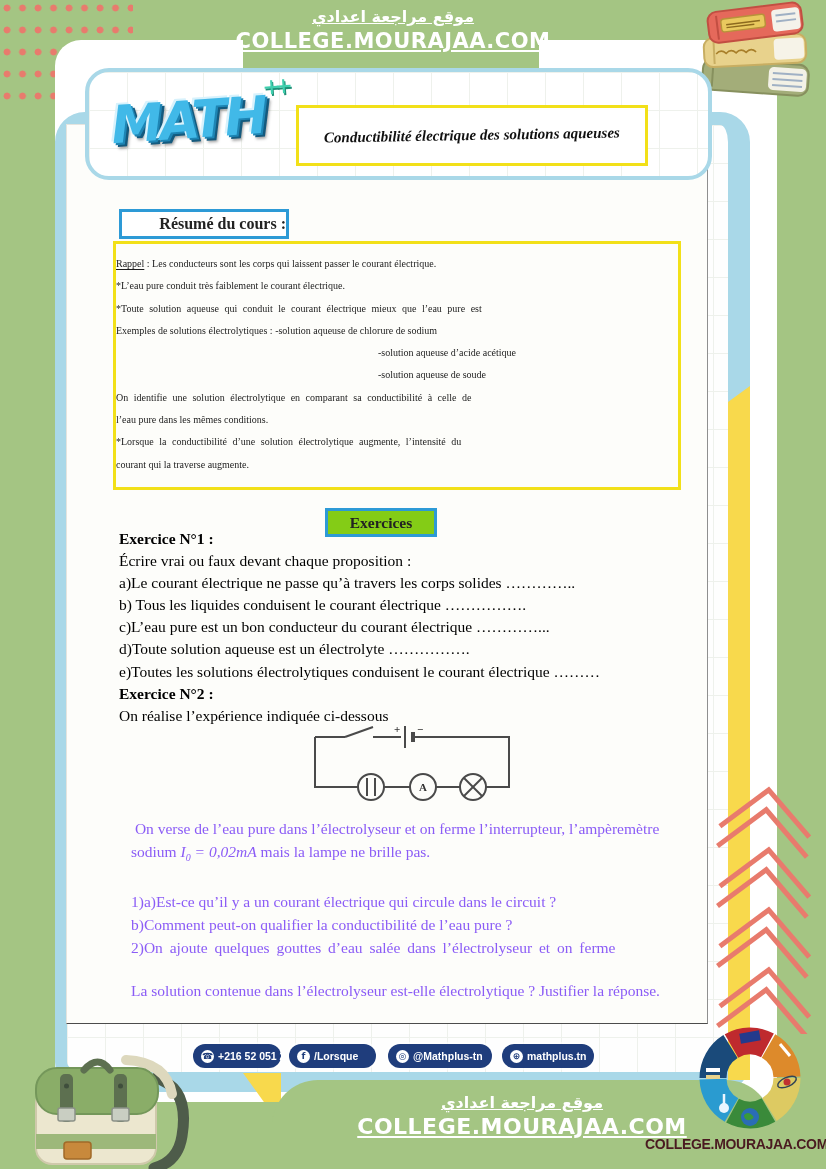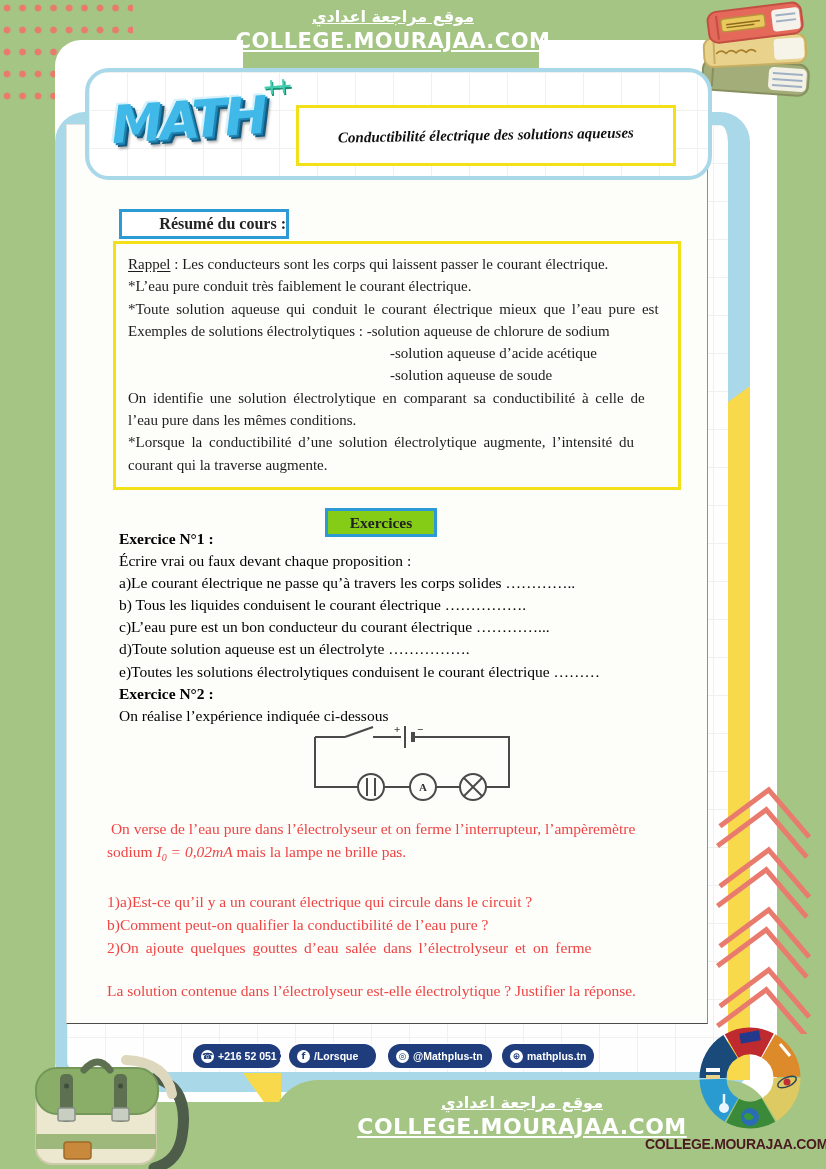--- a/index.html
+++ b/index.html
@@ -45,47 +45,47 @@
   }
   .math-logo{position:absolute;left:22px;top:18px;transform:rotate(-4deg)}
   .math-word{
     font-family:"DejaVu Sans",sans-serif;font-weight:800;font-style:italic;font-size:52px;letter-spacing:-3px;
     color:#41b9e8;
     text-shadow:-2px -2px 0 #d8f2fc,2px 2px 0 #1e85b4,4px 4px 0 #145a7e,5px 6px 3px rgba(0,0,0,.35);
   }
   .math-plus{position:absolute;right:-24px;top:-14px;font-size:30px;font-weight:800;font-style:italic;
     color:#3fcfae;letter-spacing:-5px;text-shadow:1px 2px 0 #1e8f77}
   .title-box{
-    position:absolute;left:207px;top:33px;width:380px;height:61px;box-sizing:border-box;
+    position:absolute;left:207px;top:33px;width:352px;height:61px;box-sizing:border-box;
     border:3px solid #f2e018;background:#fff;display:flex;align-items:center;justify-content:center;
   }
   .title-box span{font-weight:bold;font-style:italic;font-size:15px;white-space:nowrap;transform:rotate(-1deg);color:#111}
   
   .resume-heading{
     position:absolute;left:52px;top:84px;width:170px;height:30px;box-sizing:border-box;
     border:3px solid #2d9ad6;background:#fff;display:flex;align-items:center;justify-content:flex-end;
     font-weight:bold;font-size:16px;
   }
   .rappel-box{
     position:absolute;left:46px;top:116px;width:568px;height:249px;box-sizing:border-box;
-    border:3px solid #f2e018;padding:9px 12px;font-size:15px;line-height:22.3px;color:#1c1c1c;
+    border:3px solid #f2e018;padding:9px 0;font-size:10px;line-height:22.3px;color:#1c1c1c;
   }
   .rappel-box .ind{padding-left:262px}
   .spread{word-spacing:3px}
   u{text-underline-offset:2px}
   
   .ex-heading{
     position:absolute;left:258px;top:383px;width:112px;height:29px;box-sizing:border-box;
     border:3px solid #2d9ad6;background:#84cc16;display:flex;align-items:center;justify-content:center;
     font-weight:bold;font-size:15.5px;
   }
   .ex1{position:absolute;left:52px;top:403px;width:566px;font-size:15.5px;line-height:22.1px;color:#000000}
   .bold{font-weight:bold}
   .circuit-svg{position:absolute;left:234px;top:598px;width:222px;height:80px}
-  .ex2{position:absolute;left:40px;top:692px;width:578px;font-size:15.5px;line-height:23.2px;color:#ef4444}
+  .ex2{position:absolute;left:64px;top:692px;width:578px;font-size:15.5px;line-height:23.2px;color:#8b5cf6}
   .ex2 .mt{margin-top:20px}
   .math-i{font-style:italic}
   sub{font-size:10px}
   
   .pill{
     position:absolute;top:1044px;height:24px;background:#1f3d7c;border-radius:13px;color:#fff;
     font-family:"Liberation Sans",sans-serif;font-size:10.5px;font-weight:bold;
     display:flex;align-items:center;gap:4px;padding:0 8px;box-sizing:border-box;white-space:nowrap;
     box-shadow:0 0 0 2px rgba(255,255,255,.65);
   }

